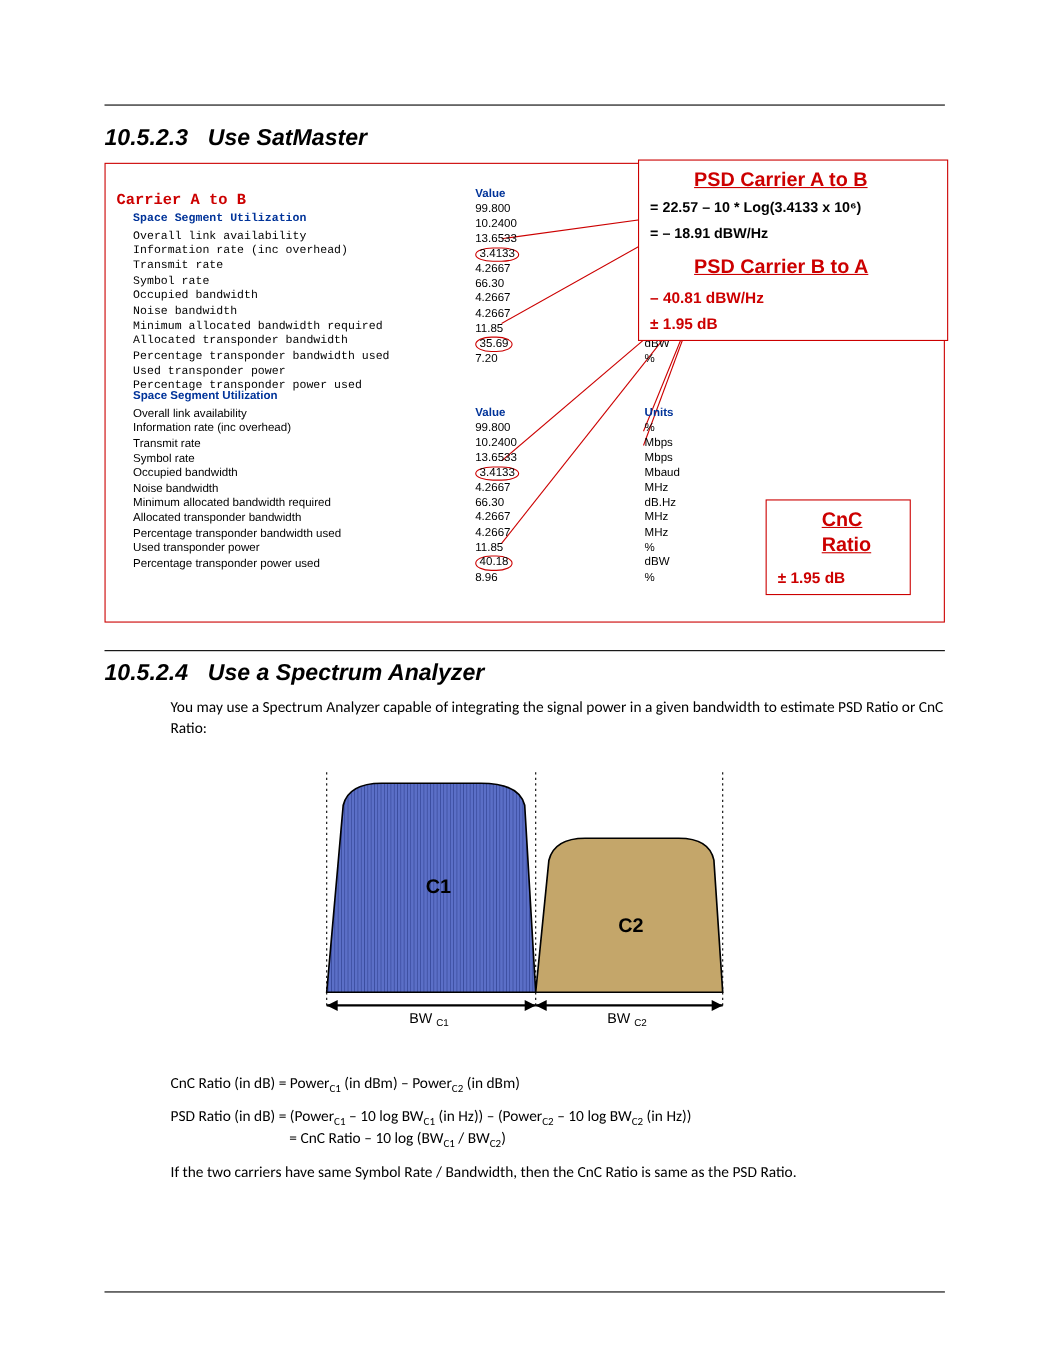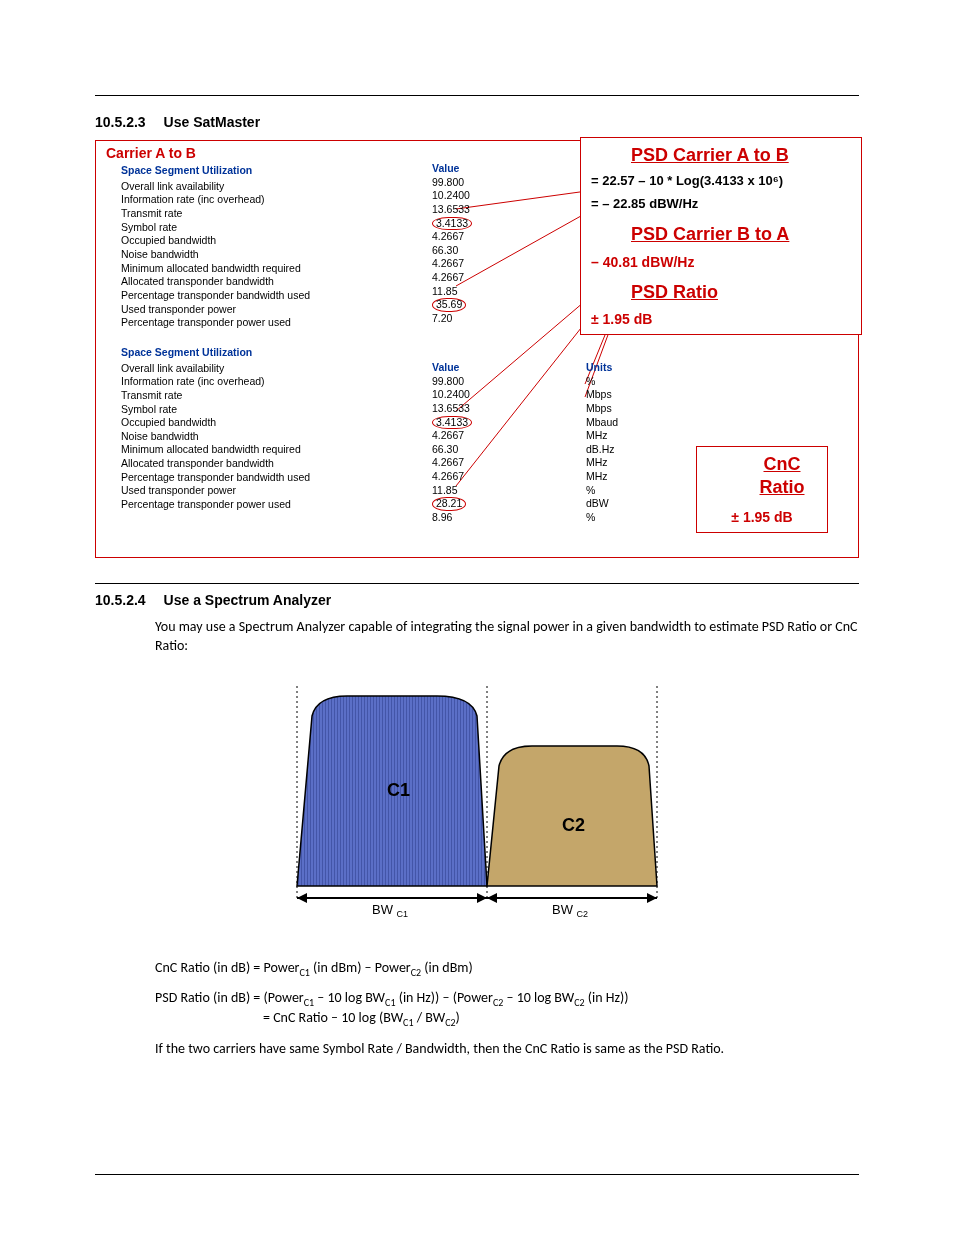--- a/index.html
+++ b/index.html
@@ -24,22 +24,23 @@
   .botline {
     border-top: 1.5px solid #000;
     position: absolute;
     left: 95px;
     right: 95px;
     bottom: 60px;
   }
   h3 {
     font-family: Arial, sans-serif;
     font-weight: bold;
-    font-size: 14px;
+    font-size: 21px;
     margin: 0 0 10px 0;
+    font-style: italic;
   }
   h3 .secnum {
     display: inline-block;
     margin-right: 18px;
   }
   .satbox {
     border: 1.5px solid #c00;
     padding: 6px 8px 10px 8px;
     position: relative;
     height: 400px;
@@ -142,21 +143,21 @@
 
       <line x1="360" y1="270" x2="542" y2="115" stroke="#c00" stroke-width="1"></line>
       <line x1="360" y1="345" x2="542" y2="115" stroke="#c00" stroke-width="1"></line>
 
       <line x1="489" y1="41" x2="540" y2="45" stroke="#c00" stroke-width="1"></line>
       <line x1="489" y1="54" x2="540" y2="45" stroke="#c00" stroke-width="1"></line>
       <line x1="489" y1="243" x2="540" y2="118" stroke="#c00" stroke-width="1"></line>
       <line x1="489" y1="256" x2="540" y2="118" stroke="#c00" stroke-width="1"></line>
     </svg>
 
-    <div style="position:absolute; left:10px; top:3px; width:530px;">
+    <div style="position:absolute; left:10px; top:24px; width:530px;font-family:Liberation Mono, monospace;">
       <div class="sat-section-title">Carrier A to B</div>
       <div class="sat-subhead">Space Segment Utilization</div>
       <div id="rowsA">
           <div class="sat-row">Overall link availability</div>
           <div class="sat-row">Information rate (inc overhead)</div>
           <div class="sat-row">Transmit rate</div>
           <div class="sat-row">Symbol rate</div>
           <div class="sat-row">Occupied bandwidth</div>
           <div class="sat-row">Noise bandwidth</div>
           <div class="sat-row">Minimum allocated bandwidth required</div>
@@ -220,21 +221,21 @@
       <div id="valsB">
           <div>99.800</div>
           <div>10.2400</div>
           <div>13.6533</div>
           <div><span class="circled">3.4133</span></div>
           <div>4.2667</div>
           <div>66.30</div>
           <div>4.2667</div>
           <div>4.2667</div>
           <div>11.85</div>
-          <div><span class="circled">28.21</span></div>
+          <div><span class="circled">40.18</span></div>
           <div>8.96</div>
         </div>
     </div>
     <div style="position:absolute; left:490px; top:220px; width:60px;">
       <div class="sat-col">Units</div>
       <div id="unitsB">
           <div>%</div>
           <div>Mbps</div>
           <div>Mbps</div>
           <div>Mbaud</div>
@@ -244,28 +245,27 @@
           <div>MHz</div>
           <div>%</div>
           <div>dBW</div>
           <div>%</div>
         </div>
     </div>
 
     <div class="red-box" style="right:-4px; top:-4px; width:260px;">
       <div class="rh">PSD Carrier A to B</div>
       <div style="font-weight:bold; margin-top:6px;">= 22.57 – 10 * Log(3.4133 x 10⁶)</div>
-      <div style="font-weight:bold; margin-top:6px;">= – 22.85 dBW/Hz</div>
+      <div style="font-weight:bold; margin-top:6px;">= – 18.91 dBW/Hz</div>
       <div class="rh" style="margin-top:10px;">PSD Carrier B to A</div>
       <div class="rv" style="margin-top:6px;">– 40.81 dBW/Hz</div>
-      <div class="rh" style="margin-top:10px;">PSD Ratio</div>
       <div class="rv" style="margin-top:6px;">± 1.95 dB</div>
     </div>
 
-    <div class="red-box" style="right:30px; top:305px; width:110px;text-align:center;">
+    <div class="red-box" style="right:30px; top:305px; width:110px;">
       <div class="rh">CnC Ratio</div>
       <div class="rv" style="margin-top:8px;">± 1.95 dB</div>
     </div>
 
   </div>
 
   <div class="sectionline"></div>
   <h3>
     <span class="secnum">10.5.2.4</span><span>Use a Spectrum Analyzer</span>
   </h3>

